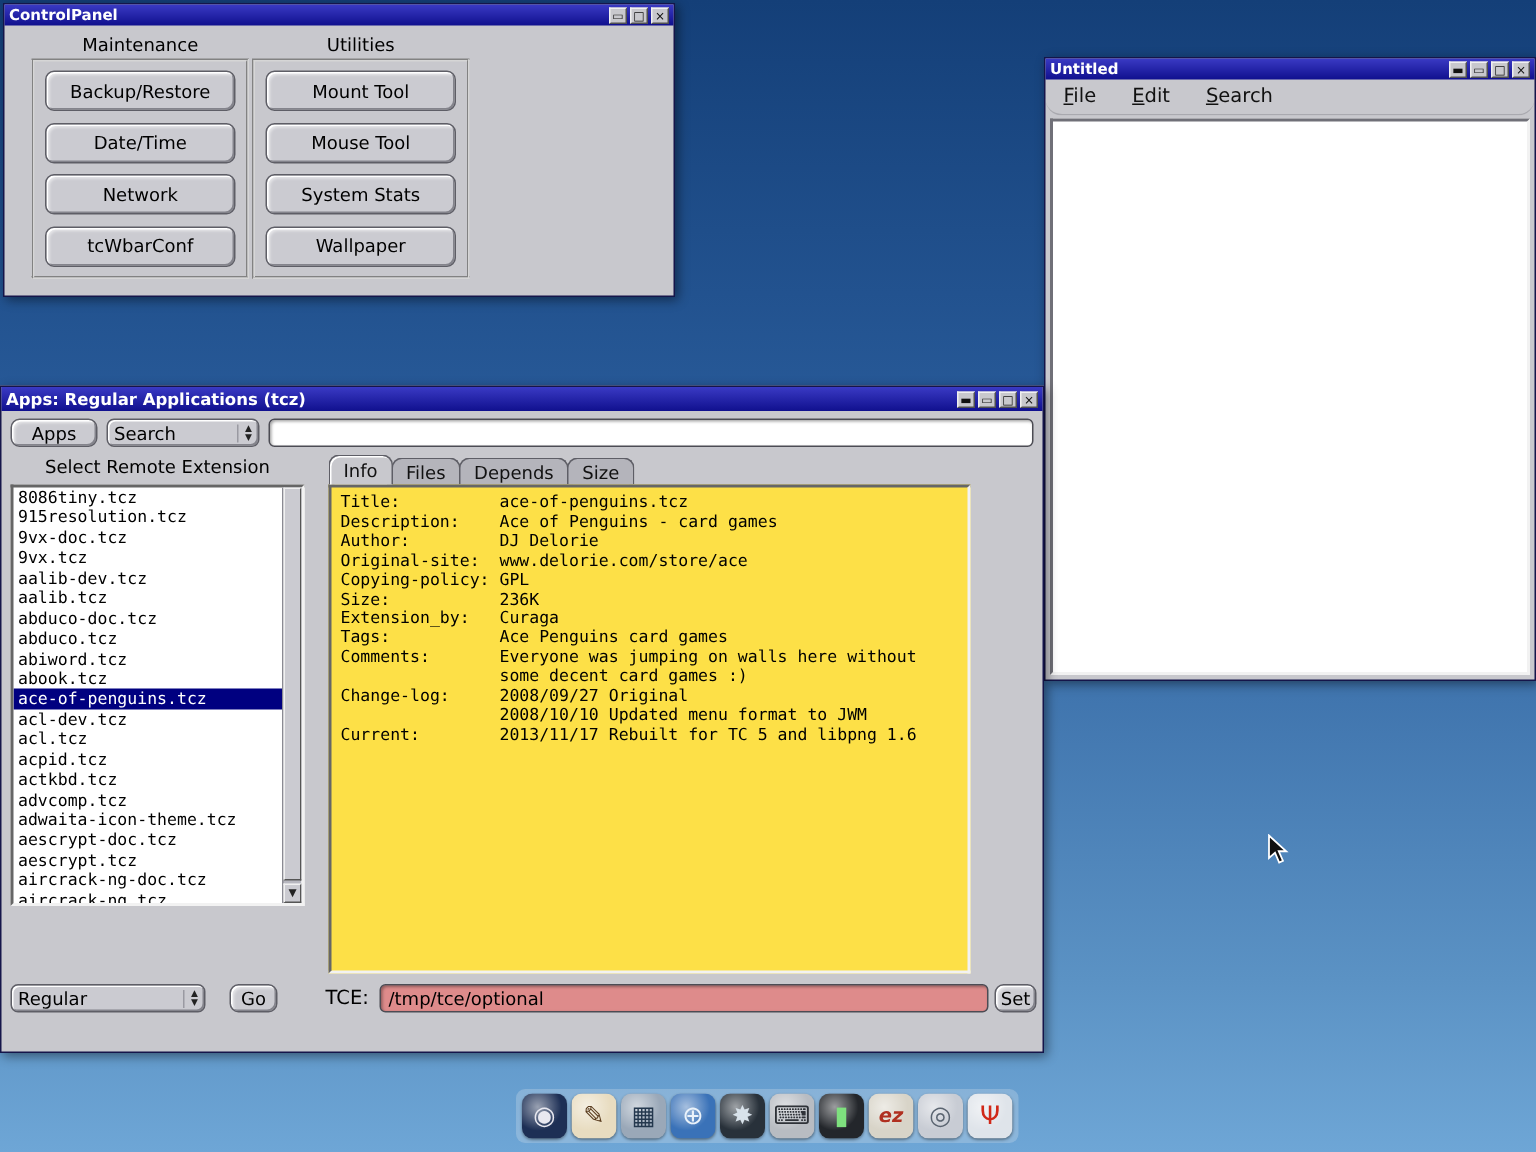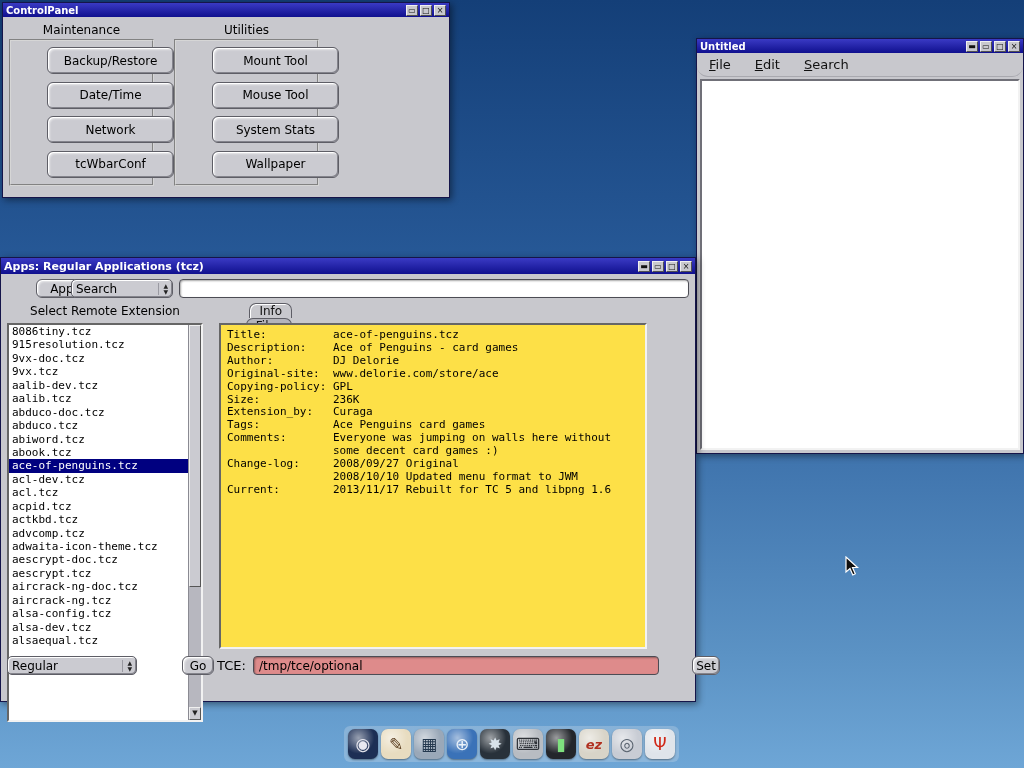--- a/index.html
+++ b/index.html
@@ -25,24 +25,24 @@
   .titlebar .tb-buttons { margin-left:auto; display:flex; }
   .tbtn {
     width:12px; height:11px; margin-left:2px; background:#c8c8cd;
     border:1px solid; border-color:#f0f0f0 #505050 #505050 #f0f0f0;
     font-size:8px; line-height:9px; text-align:center; color:#111; font-weight:normal;
   }
   .btn {
     background:#cbcbd1; border:1px solid #5e5e66; border-radius:6px;
     box-shadow:inset 1px 1px 0 #ffffff, inset -1px -1px 0 #84848c, inset 2px 2px 2px rgba(255,255,255,.55);
     font-size:12px; color:#000; display:flex; align-items:center; justify-content:center;
-    cursor:default; white-space:nowrap;margin-left:29px;
+    cursor:default; white-space:nowrap;
   }
   
-  .cp-columns { display:flex; padding:4px 6px 0 6px; gap:20px; }
+  .cp-columns { display:flex; padding:4px 6px 0 18px; gap:2px; }
   .cp-col { width:145px; }
   .cp-header { text-align:center; font-size:12px; color:#000; height:18px; line-height:18px; }
   .cp-box {
     height:147px; border:2px groove #d6d6d6; padding:6px 7px;
     display:flex; flex-direction:column; justify-content:space-between;
   }
   .cp-btn { height:27px; width:100%; }
   
   .menubar {
     height:24px; display:flex; align-items:center; gap:24px; padding:0 12px;
@@ -65,32 +65,32 @@
   .choice .stepper {
     margin-left:auto; display:flex; flex-direction:column; align-items:center;
     font-size:6px; line-height:6px; color:#222; padding-left:4px; border-left:1px solid #9a9aa2;
   }
   .input {
     background:#fff; border:1px solid #4c4c54; border-radius:4px;
     box-shadow:inset 1px 1px 2px rgba(0,0,0,.35);
     font-size:12px; display:flex; align-items:center; padding:0 5px; white-space:nowrap; overflow:hidden;
   }
   .list-label { position:absolute; left:6px; top:46px; width:196px; text-align:center; font-size:12px; }
-  .tabs { position:absolute; left:218px; top:45px; height:20px; display:flex; align-items:flex-end;flex-direction:column; }
+  .tabs { position:absolute; left:218px; top:45px; height:20px; display:flex; align-items:flex-end; }
   .tab {
     height:18px; padding:0 9px; font-size:12px; display:flex; align-items:center;
     background:#b4b4bb; border:1px solid #5e5e66; border-bottom:none;
     border-radius:7px 7px 0 0; margin-right:-1px; color:#111;
   }
   .tab.active {
     height:20px; background:#c8c8cd; z-index:3; position:relative;
     box-shadow:inset 1px 1px 0 #fff;
   }
   .listbox {
-    position:absolute; left:6px; top:65px; width:196px; height:399px;
+    position:absolute; left:6px; top:65px; width:196px; height:281px;
     background:#fff; border:2px solid; border-color:#666 #f2f2f2 #f2f2f2 #666; overflow:hidden;
   }
   .pkg-items { position:absolute; left:0; top:0; right:13px; bottom:0; overflow:hidden; }
   .pkg-item {
     height:13.45px; line-height:13.45px; padding-left:3px;
     font-family:"DejaVu Sans Mono","Liberation Mono",monospace; font-size:11px; color:#000;
     white-space:nowrap;
   }
   .pkg-item.selected { background:#000080; color:#fff; }
   .vscroll {

